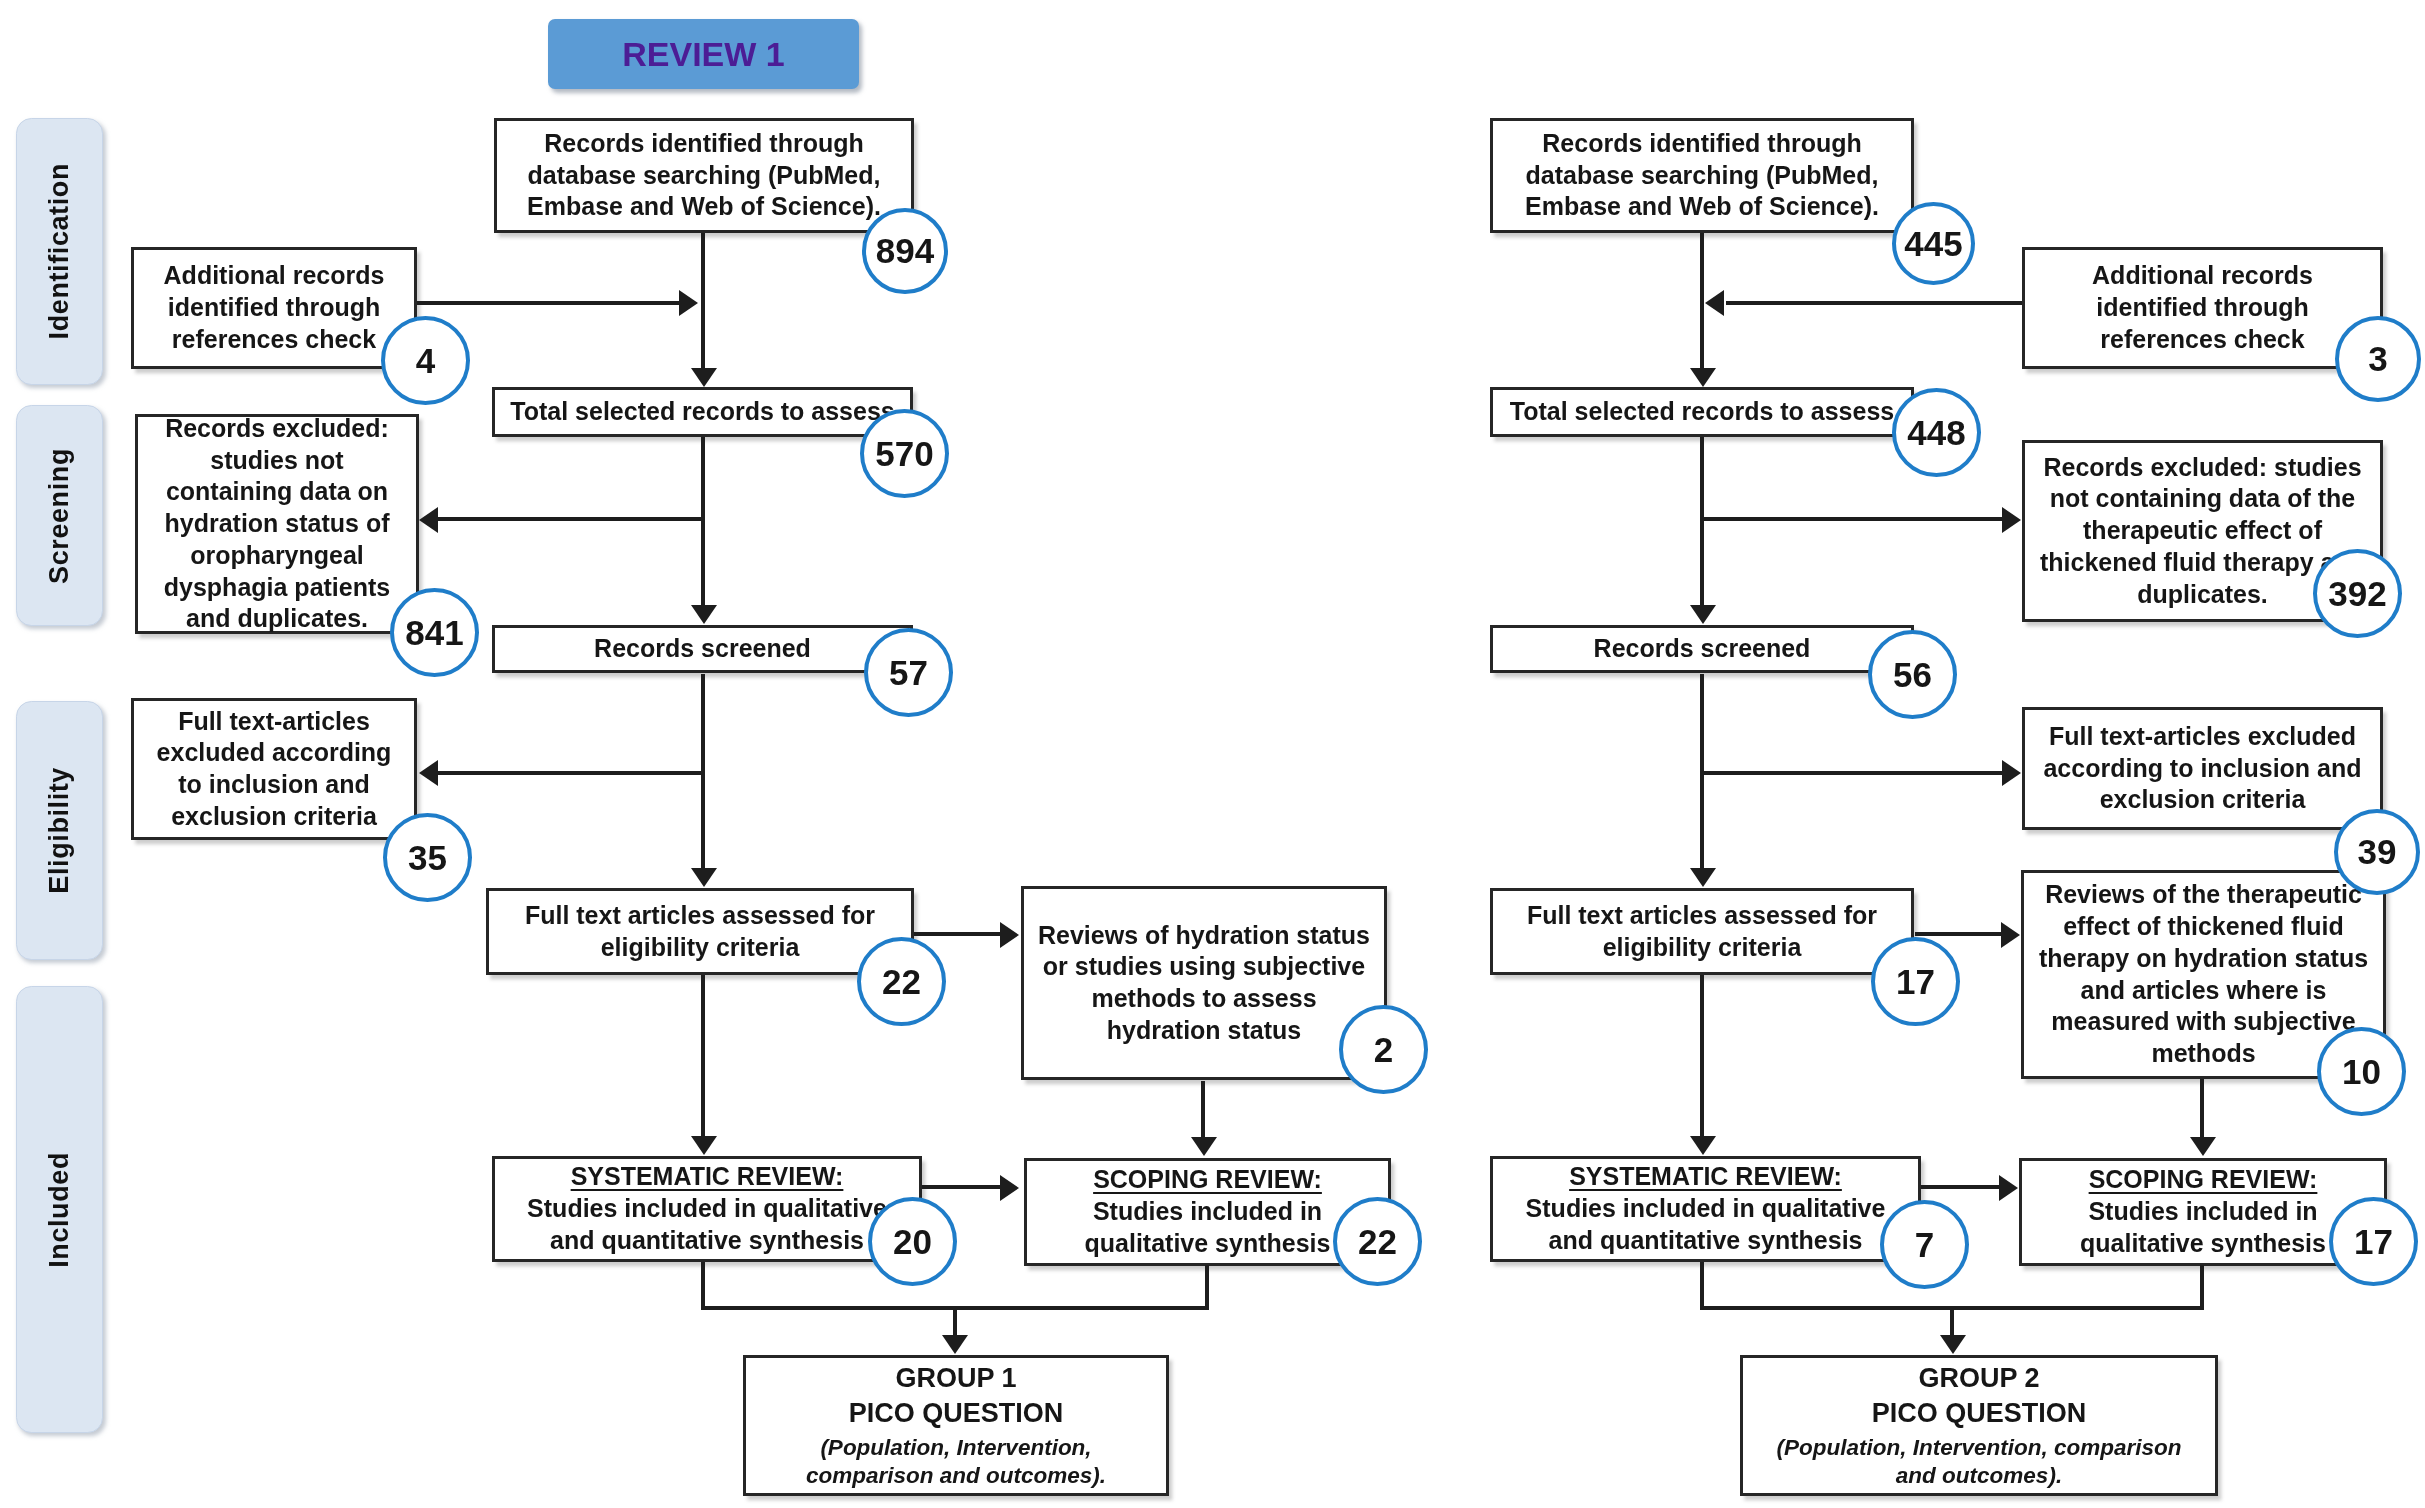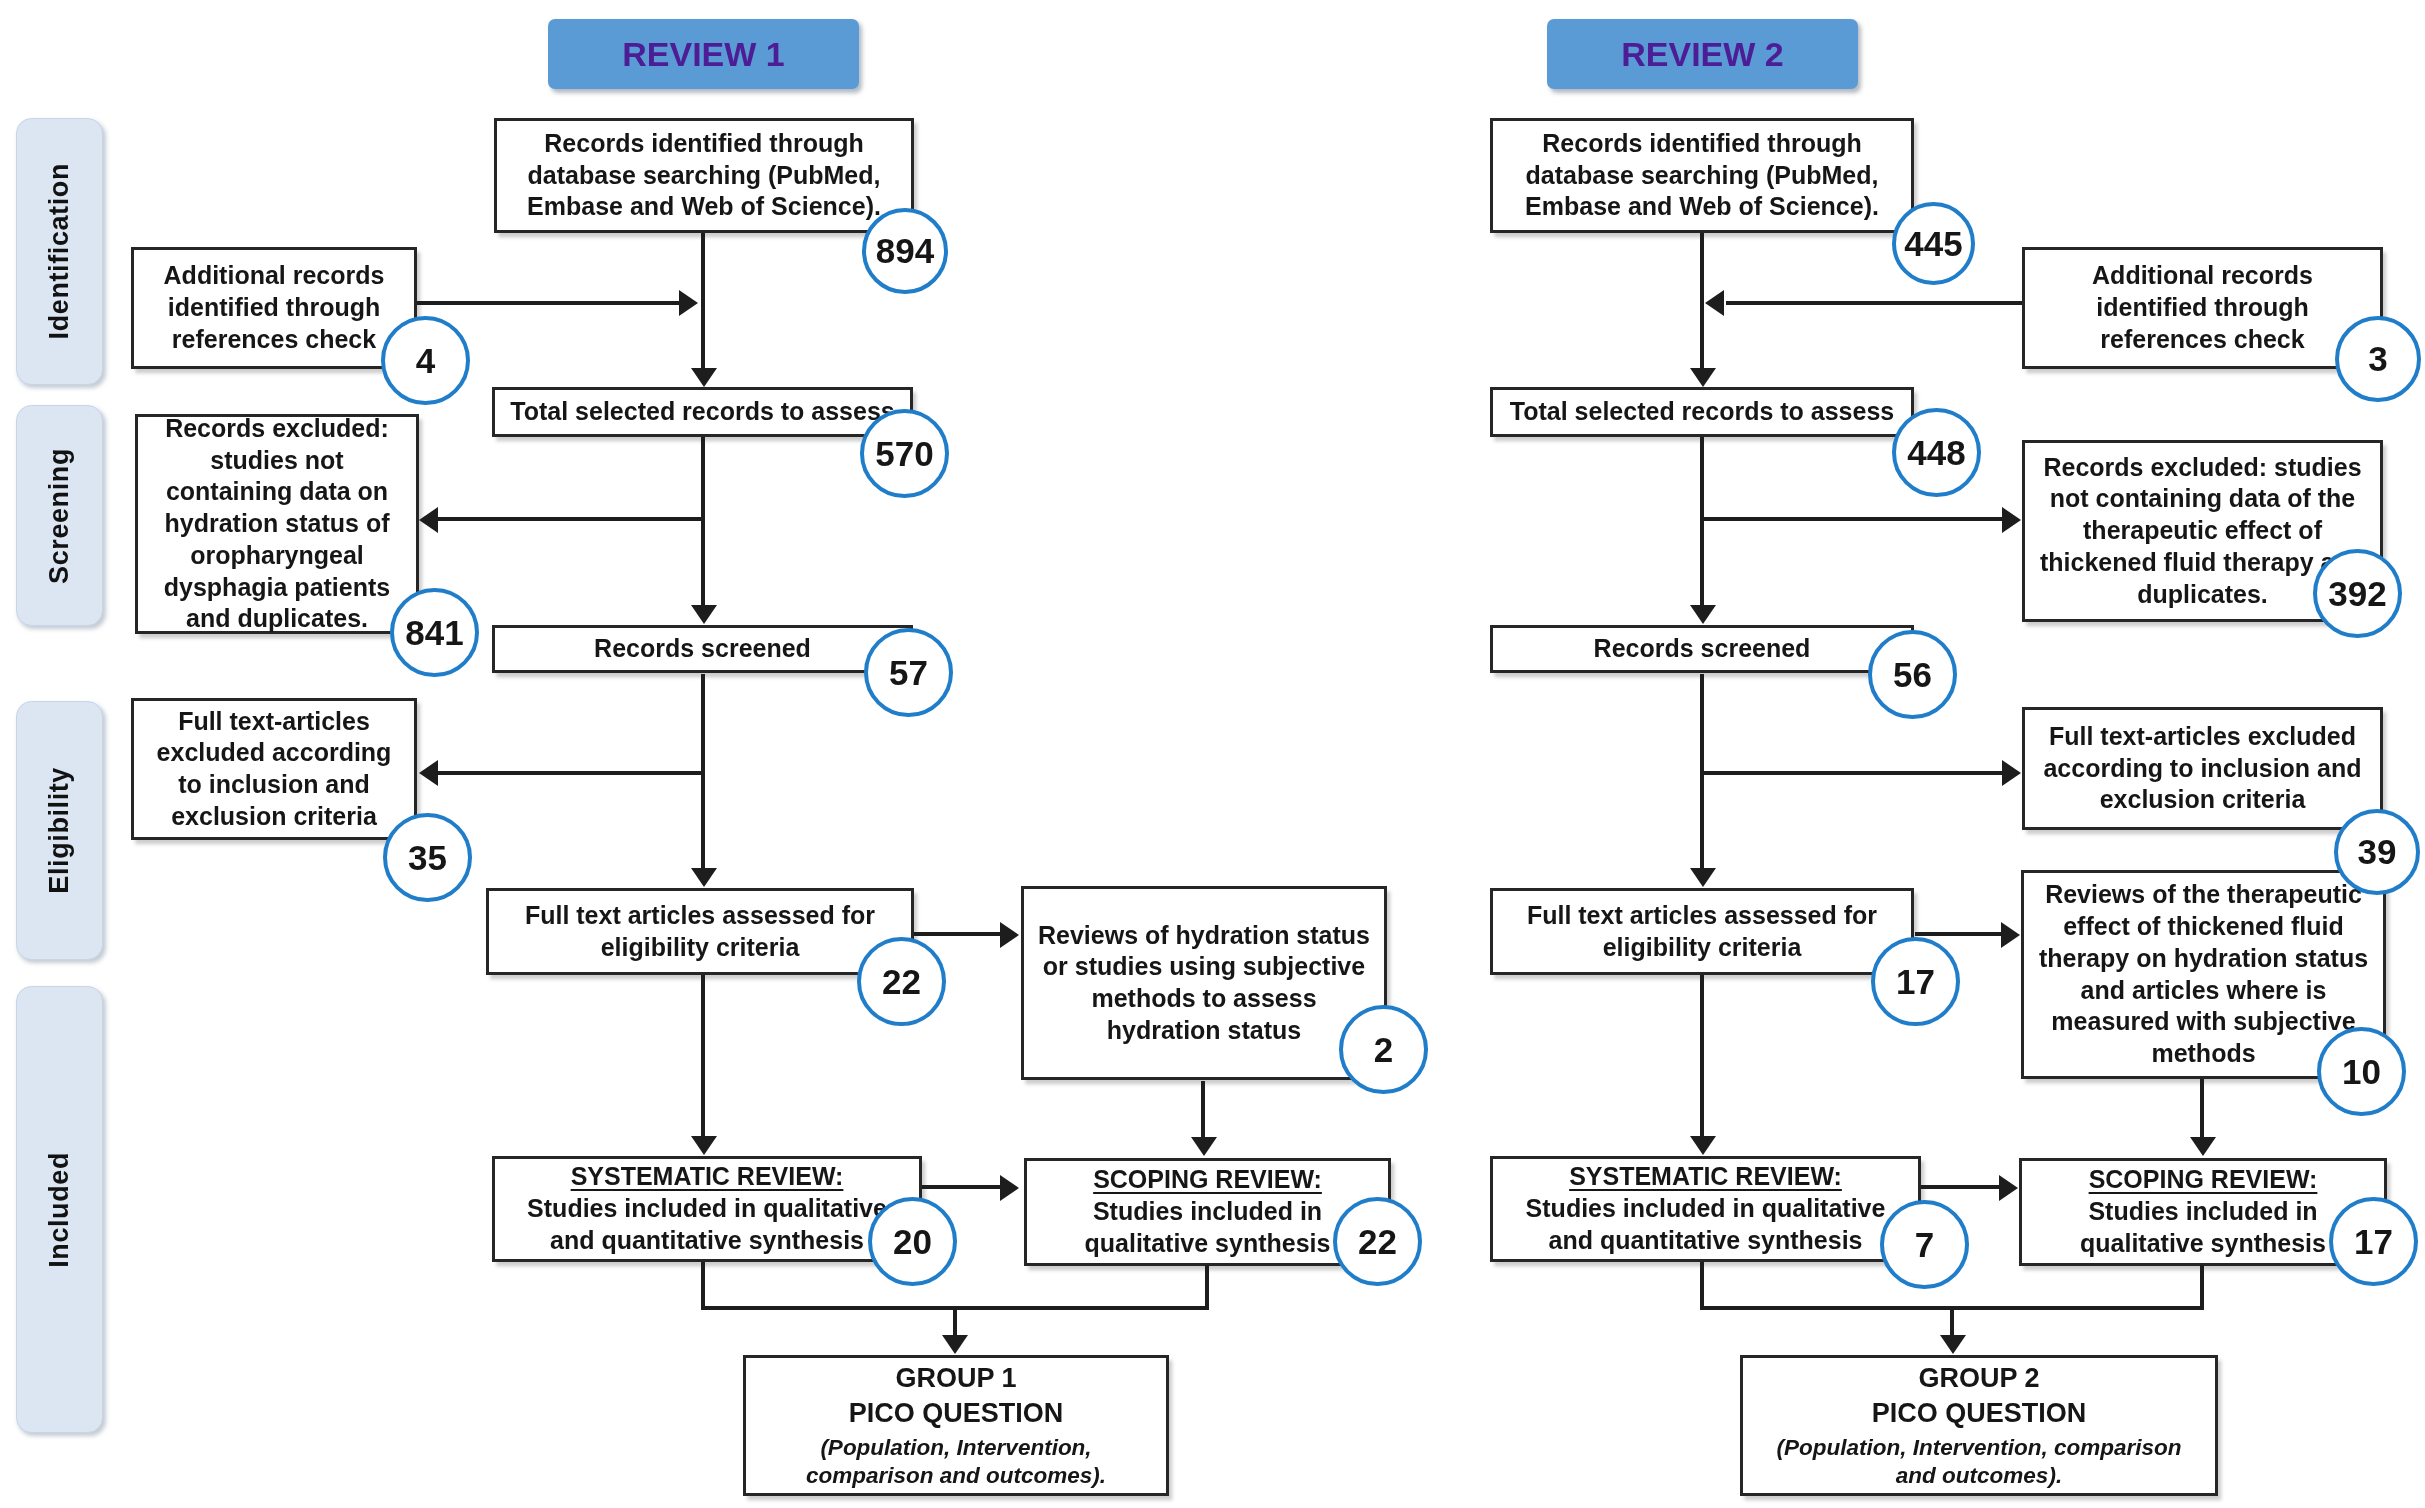--- a/index.html
+++ b/index.html
@@ -113,21 +113,21 @@
   #r2-screened{left:1490px; top:625px; width:424px; height:48px;}
   #r2-excl-elig{left:2022px; top:707px; width:361px; height:123px;}
   #r2-assessed{left:1490px; top:888px; width:424px; height:87px;}
   #r2-reviews{left:2021px; top:870px; width:365px; height:209px;justify-content:center;}
   #r2-systematic{left:1490px; top:1156px; width:431px; height:106px;}
   #r2-scoping{left:2019px; top:1158px; width:368px; height:108px;}
   #r2-group{left:1740px; top:1355px; width:478px; height:141px;}
 
   #c-r2-identified{left:1892px; top:202px; width:83px; height:83px;}
   #c-r2-additional{left:2335px; top:316px; width:86px; height:86px;}
-  #c-r2-total{left:1892px; top:408px;}
+  #c-r2-total{left:1892px; top:388px;}
   #c-r2-excl-scr{left:2313px; top:549px;}
   #c-r2-screened{left:1868px; top:630px;}
   #c-r2-excl-elig{left:2334px; top:809px; width:86px; height:86px;}
   #c-r2-assessed{left:1871px; top:937px;}
   #c-r2-reviews{left:2317px; top:1027px;}
   #c-r2-systematic{left:1880px; top:1200px;}
   #c-r2-scoping{left:2329px; top:1197px;}
 
   #m1v{left:1700px; top:233px; width:4.1px; height:137px;}
   #b1d{left:1690px; top:368px;}
@@ -252,21 +252,20 @@
   <div class="ln" id="l9v"></div>
   <div class="arr down" id="a9d"></div>
   <div class="ln" id="l10h"></div>
   <div class="arr right" id="a10r"></div>
   <div class="ln" id="l11v"></div>
   <div class="ln" id="l12v"></div>
   <div class="ln" id="l13h"></div>
   <div class="ln" id="l14v"></div>
   <div class="arr down" id="a11d"></div>
 
-  <div class="review-header" id="r2-header">REVIEW 2</div>
 
   <div class="box" id="r2-identified">
     <span>Records identified through database searching (PubMed, Embase and Web of Science).</span>
   </div>
   <div class="count" id="c-r2-identified">445</div>
 
   <div class="box" id="r2-additional">
     <span>Additional records identified through references check</span>
   </div>
   <div class="count" id="c-r2-additional">3</div>

